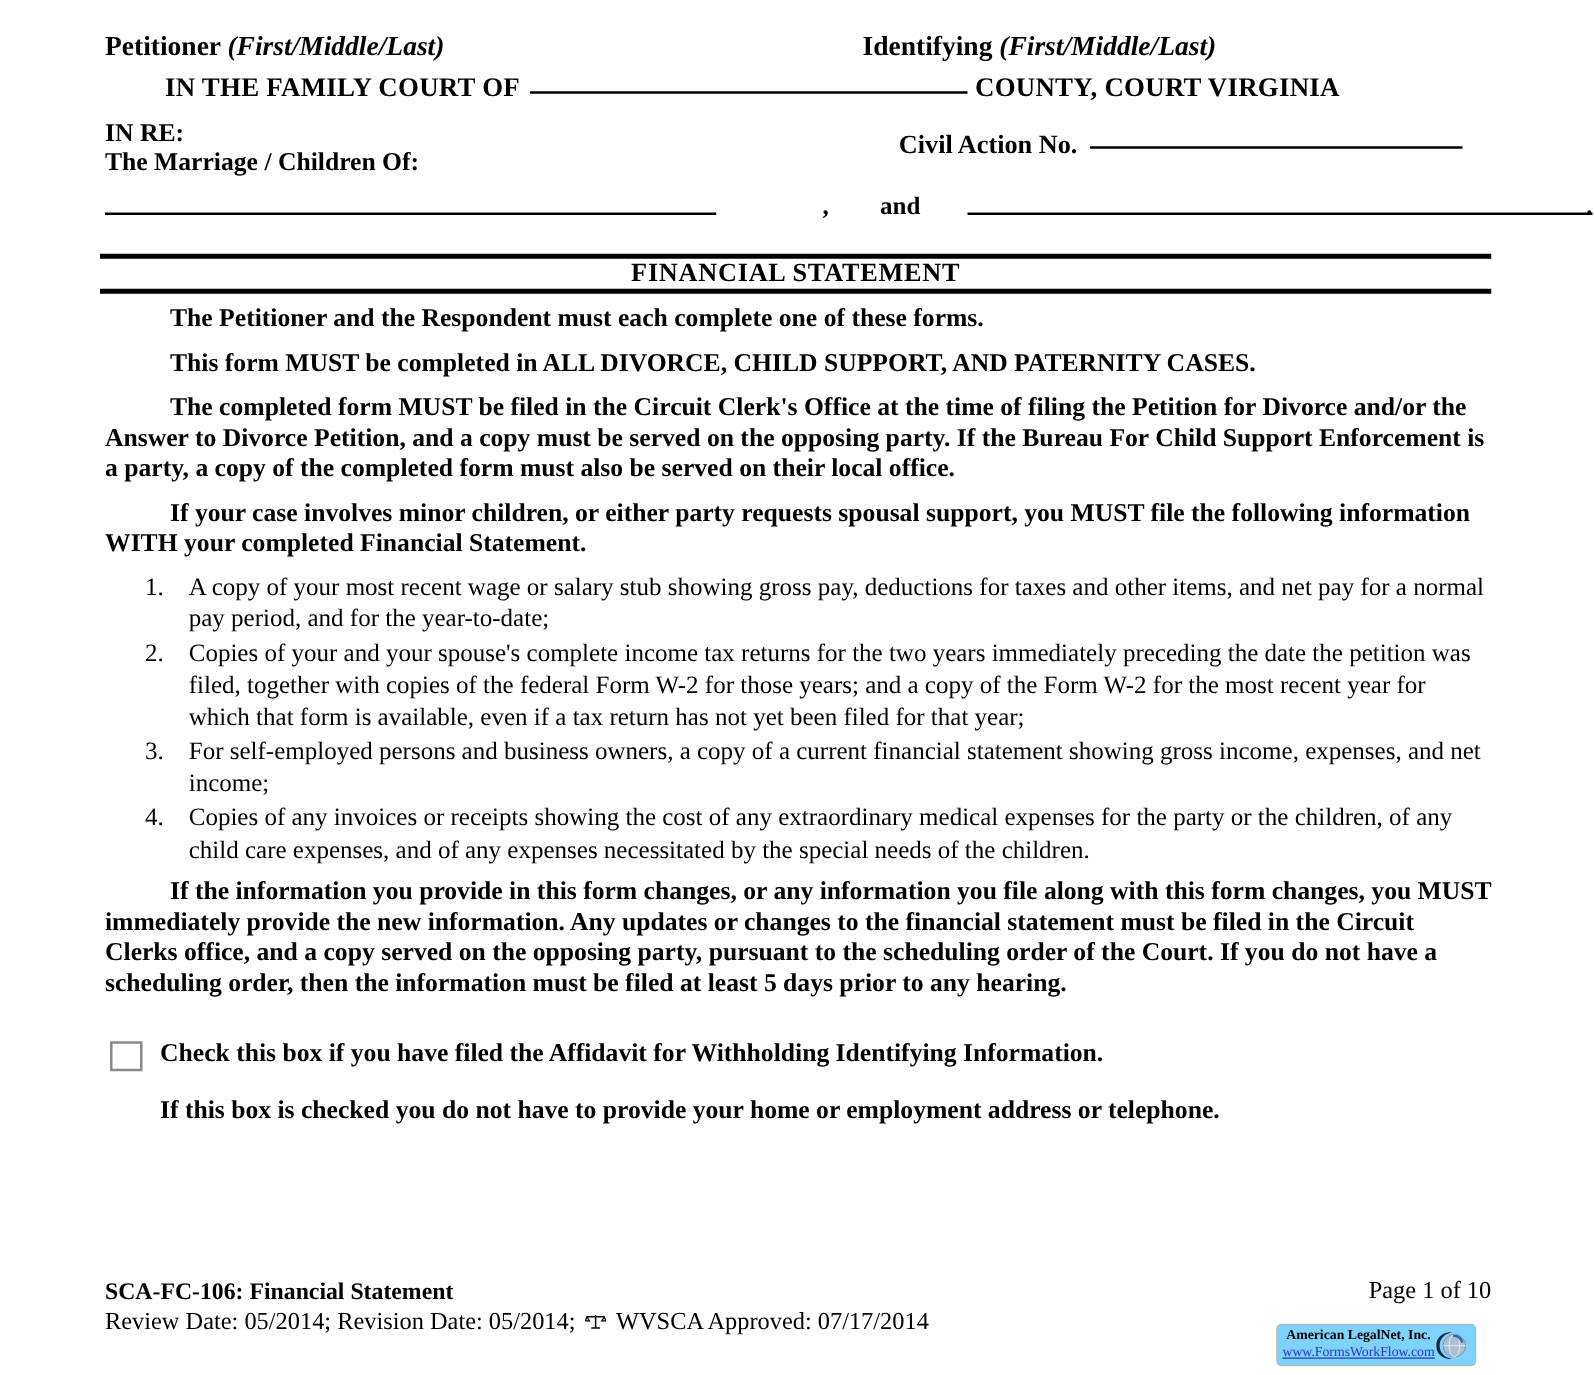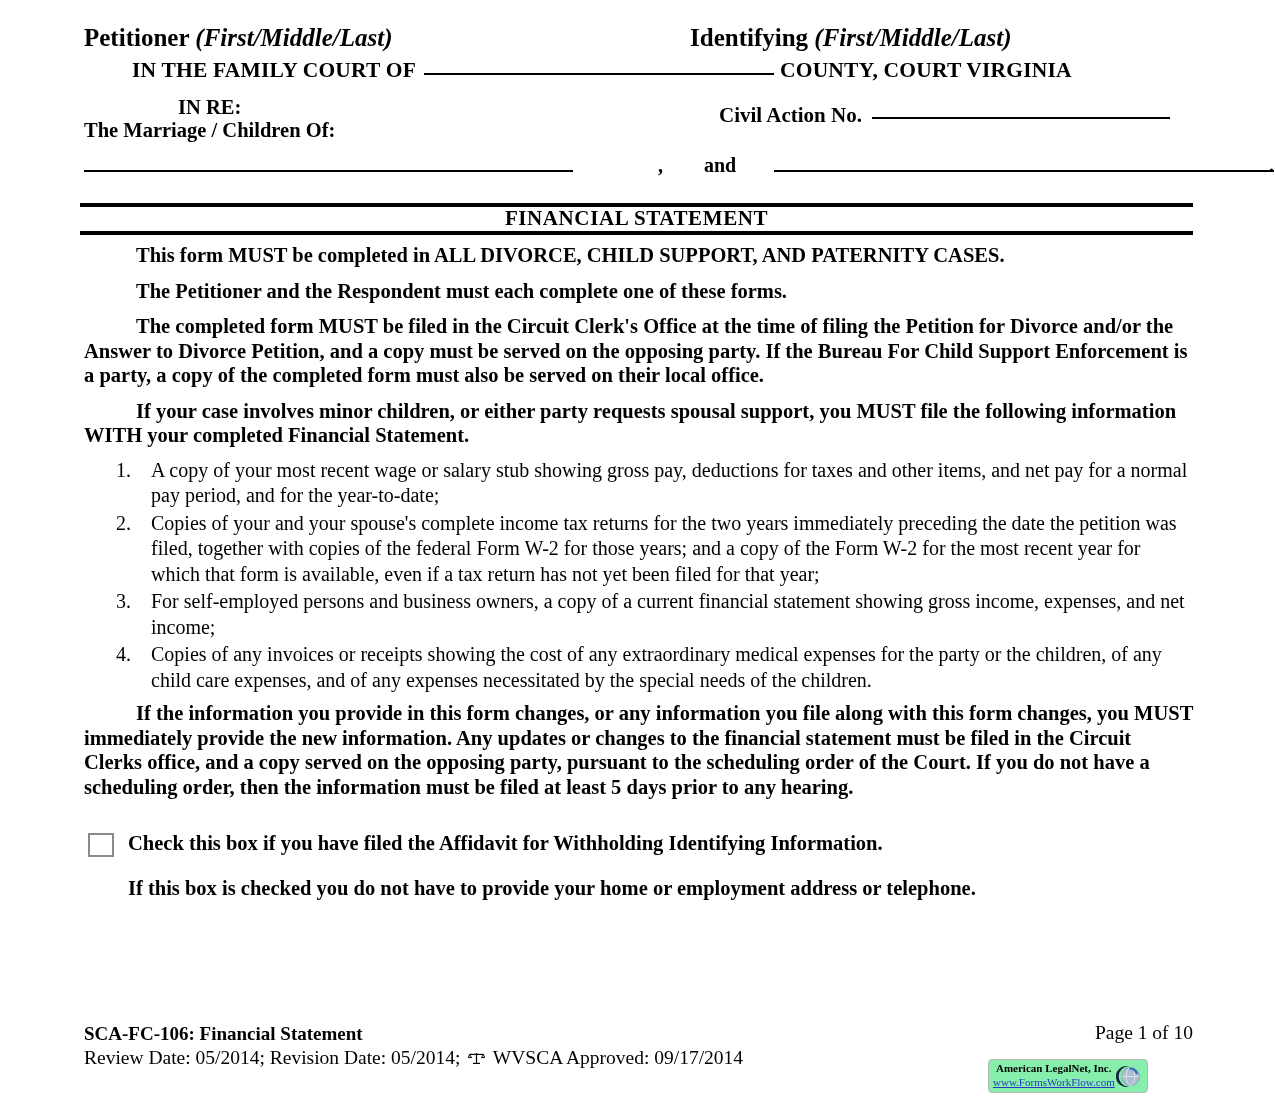--- a/index.html
+++ b/index.html
@@ -42,21 +42,20 @@
     height: 17px;
   }
 
   .inre {
     position: absolute;
     left: 84px;
     top: 96px;
     font-size: 20.5px;
     font-weight: bold;
     line-height: 23px;
-    text-align: center;
   }
 
   .civil {
     position: absolute;
     left: 719px;
     top: 101px;
     font-size: 21px;
     font-weight: bold;
     white-space: nowrap;
   }
@@ -106,21 +105,21 @@
   }
   .party-row .period {
     position: absolute;
     left: 1185px;
     top: 4px;
     font-size: 20px;
     font-weight: bold;
   }
   .party-label {
     position: absolute;
-    font-size: 25px;
+    font-size: 22px;
     font-weight: bold;
     top: 24px;
     white-space: nowrap;
   }
   .party-label em {
     font-style: italic;
     font-weight: bold;
   }
   .lbl-pet { left: 84px; }
   .lbl-res { left: 690px; }
@@ -248,27 +247,27 @@
   .page-num {
     position: absolute;
     right: 82px;
     top: 1022px;
     font-size: 19.5px;
     white-space: nowrap;
   }
 
   .logo-box {
     position: absolute;
-    left: 988px;
+    left: 1021px;
     top: 1059px;
     width: 160px;
     height: 34px;
     border: 1px solid #b9b9b9;
     border-radius: 4px;
-    background: #86efac;
+    background: #7dd3fc;
     box-sizing: border-box;
   }
   .logo-name {
     position: absolute;
     left: 7px;
     top: 2px;
     font-size: 11px;
     font-weight: bold;
     font-family: "Liberation Serif", "DejaVu Serif", serif;
     color: #000;
@@ -323,22 +322,22 @@
   <div class="party-label lbl-res">
     <span>Identifying </span><em>(First/Middle/Last)</em>
   </div>
 
   <div class="rule rule-top"></div>
   <div class="doc-title">FINANCIAL STATEMENT</div>
   <div class="rule rule-bottom"></div>
 
   <div class="body-block">
 
+    <p class="bold-para">The Petitioner and the Respondent must each complete one of these forms.</p>
     <p class="bold-para">This form MUST be completed in ALL DIVORCE, CHILD SUPPORT, AND PATERNITY CASES.</p>
-    <p class="bold-para">The Petitioner and the Respondent must each complete one of these forms.</p>
     <p class="bold-para">The completed form MUST be filed in the Circuit Clerk's Office at the time of filing the Petition for Divorce and/or the Answer to Divorce Petition, and a copy must be served on the opposing party. If the Bureau For Child Support Enforcement is a party, a copy of the completed form must also be served on their local office.</p>
     <p class="bold-para tight">If your case involves minor children, or either party requests spousal support, you MUST file the following information WITH your completed Financial Statement.</p>
 
     <ol class="req-list">
       <li>A copy of your most recent wage or salary stub showing gross pay, deductions for taxes and other items, and net pay for a normal pay period, and for the year-to-date;</li>
       <li>Copies of your and your spouse's complete income tax returns for the two years immediately preceding the date the petition was filed, together with copies of the federal Form W-2 for those years; and a copy of the Form W-2 for the most recent year for which that form is available, even if a tax return has not yet been filed for that year;</li>
       <li>For self-employed persons and business owners, a copy of a current financial statement showing gross income, expenses, and net income;</li>
       <li>Copies of any invoices or receipts showing the cost of any extraordinary medical expenses for the party or the children, of any child care expenses, and of any expenses necessitated by the special needs of the children.</li>
     </ol>
 
@@ -358,21 +357,21 @@
       <span>Review Date:  05/2014; Revision Date:  05/2014;</span>
       <span class="scales">
         <svg width="17" height="15" viewBox="0 0 17 15" aria-hidden="true">
           <line x1="8.5" y1="2" x2="8.5" y2="12" stroke="#000" stroke-width="1.2"></line>
           <line x1="1.5" y1="3.4" x2="15.5" y2="3.4" stroke="#000" stroke-width="1.2"></line>
           <line x1="5" y1="12.4" x2="12" y2="12.4" stroke="#000" stroke-width="1.2"></line>
           <path d="M1.5 3.6 L0.3 6.6 L3.6 6.6 Z" fill="none" stroke="#000" stroke-width="1"></path>
           <path d="M15.5 3.6 L13.4 6.6 L16.7 6.6 Z" fill="none" stroke="#000" stroke-width="1"></path>
         </svg>
       </span>
-      <span>WVSCA Approved:  09/17/2014</span>
+      <span>WVSCA Approved:  07/17/2014</span>
     </div>
   </div>
 
   <div class="page-num">Page 1 of 10</div>
 
   <div class="logo-box">
     <span class="logo-name">American LegalNet, Inc.</span>
     <span class="logo-url">www.FormsWorkFlow.com</span>
     <span class="logo-mark">
       <svg width="27" height="27" viewBox="0 0 27 27" aria-hidden="true">

